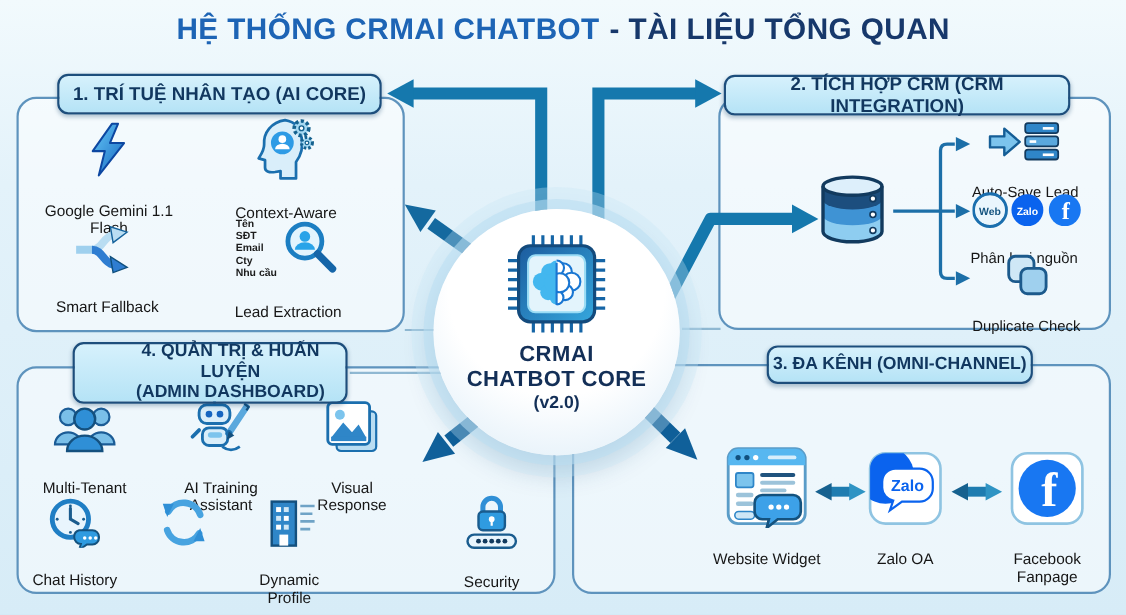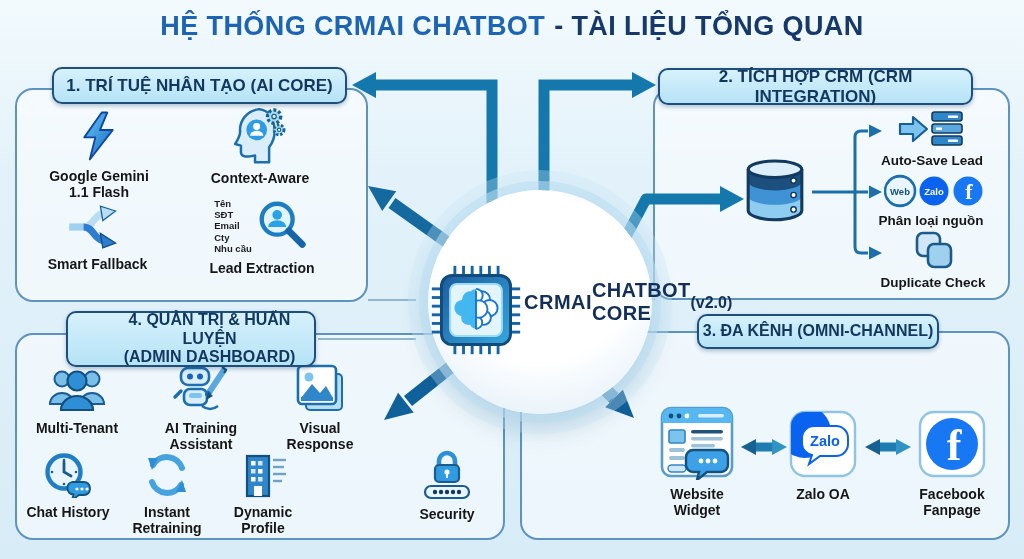--- a/index.html
+++ b/index.html
@@ -14,33 +14,33 @@
   .qbox { position:absolute; background:rgba(255,255,255,.52); border:2px solid #5e93bd;
           border-radius:18px; z-index:1; }
 
   .pill { position:absolute; background:linear-gradient(180deg,#d6f1fc,#b5e3f6);
           border:2.5px solid #1d4e7c; border-radius:10px; color:#11375f; font-weight:800;
           display:flex; flex-direction:column; align-items:center; justify-content:center;
           text-align:center; z-index:3; box-shadow:0 2px 4px rgba(10,60,100,.3); line-height:1.15; }
 
   .feat { position:absolute; display:flex; flex-direction:column; align-items:center;
           text-align:center; z-index:2; }
-  .lbl { font-size:14px; font-weight:700; color:#161616; line-height:1.13; margin-top:3px; }
+  .lbl { font-size:14px; font-weight:400; color:#161616; line-height:1.13; margin-top:17px; }
   .lbl-sm { font-size:13.5px; }
   .abs { position:absolute; z-index:2; }
   .fields { font-size:9.5px; font-weight:700; color:#1c1c1c; text-align:left; line-height:1.18; }
   .lead-row { display:flex; align-items:flex-start; gap:2px; }
 
   .svg-layer { position:absolute; left:0; top:0; z-index:2; pointer-events:none; }
 
-  .core { position:absolute; left:428px; top:190px; width:224px; height:224px; border-radius:50%;
+  .core { position:absolute; left:394px; top:190px; width:224px; height:224px; border-radius:50%;
           background:radial-gradient(circle at 50% 32%, #ffffff 52%, #f0f7fc 72%, #dcecf6 100%);
           box-shadow:0 0 0 9px rgba(185,223,243,.55), 0 0 0 20px rgba(200,231,247,.32),
                      0 12px 26px rgba(20,70,110,.28);
-          display:flex; flex-direction:row; align-items:center; z-index:4; }
+          display:flex; flex-direction:column; align-items:center; z-index:4; }
   .core-l1 { font-size:20px; font-weight:800; color:#132f57; letter-spacing:.5px; }
   .core-l2 { font-size:20px; font-weight:800; color:#132f57; letter-spacing:.3px; }
   .core-l3 { font-size:16px; font-weight:800; color:#132f57; margin-top:1px; }
 </style>
 </head>
 <body>
 
 <div class="canvas">
 
   <div class="title">
@@ -282,21 +282,20 @@
 
   <div class="feat" style="left:120px; top:452px; width:94px;">
     <span>
       <svg width="46" height="46" viewBox="0 0 46 46">
         <path d="M38 16 A16 16 0 0 0 9 13" stroke="#47a3e0" stroke-width="6" fill="none" stroke-linecap="round"></path>
         <polygon points="4,6 14,6 8,18" fill="#2f8fd6"></polygon>
         <path d="M8 30 A16 16 0 0 0 37 33" stroke="#47a3e0" stroke-width="6" fill="none" stroke-linecap="round"></path>
         <polygon points="42,40 32,40 38,28" fill="#2f8fd6"></polygon>
       </svg>
     </span>
-    <div class="lbl" style="max-width:80px;">Instant Retraining</div>
   </div>
 
   <div class="feat" style="left:218px; top:452px; width:90px;">
     <span>
       <svg width="50" height="46" viewBox="0 0 50 46">
         <rect x="9" y="4" width="22" height="40" fill="#2f86c8" stroke="#14507e" stroke-width="2.2"></rect>
         <rect x="13" y="9" width="4.5" height="4.5" fill="#ffffff"></rect>
           <rect x="20" y="9" width="4.5" height="4.5" fill="#cfe7f6"></rect>
         <rect x="13" y="17" width="4.5" height="4.5" fill="#cfe7f6"></rect>
           <rect x="20" y="17" width="4.5" height="4.5" fill="#ffffff"></rect>

